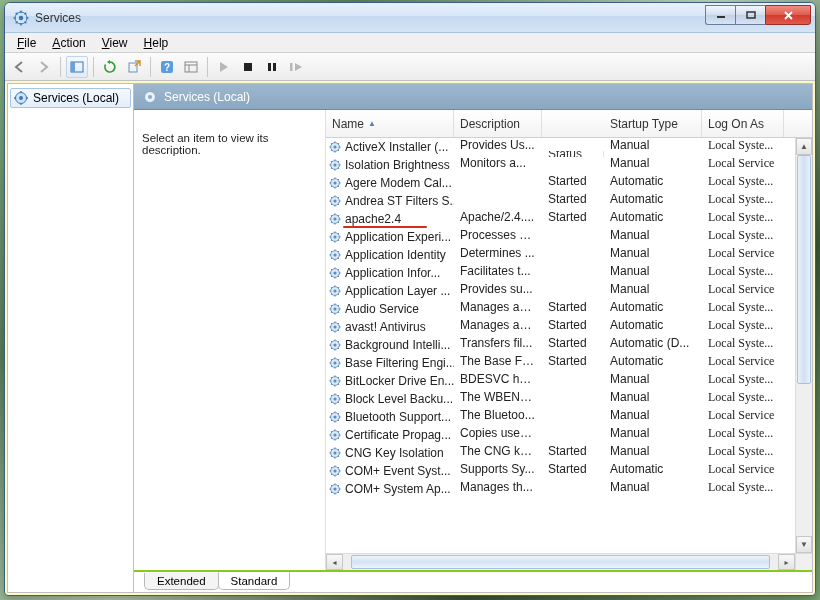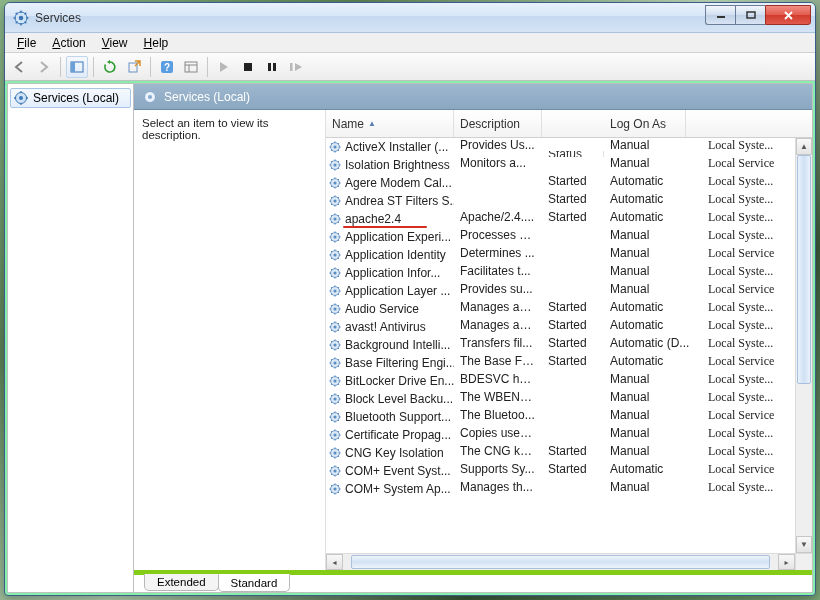--- a/index.html
+++ b/index.html
@@ -8,21 +8,21 @@
     font-size: 12px;
     background: linear-gradient(135deg, #8db88a 0%, #5a8055 25%, #b8d4b5 50%, #3a5838 75%, #7aa577 100%);
     width: 820px; height: 600px;
     overflow: hidden;
     position: relative;
   }
   .window {
     position: absolute;
     left: 4px; top: 2px;
     width: 812px; height: 594px;
-    background: #86efac;
+    background: #fef9c3;
     border: 1px solid #3b5c88;
     border-radius: 6px 6px 4px 4px;
     box-shadow: 0 4px 12px rgba(0,0,0,0.3);
     display: flex;
     flex-direction: column;
   }
   
   .titlebar {
     height: 30px;
     background: linear-gradient(to bottom, #e8f1fb 0%, #d7e6f7 45%, #c5d9f0 46%, #d5e4f5 100%);
@@ -121,21 +121,21 @@
     font-size: 12px;
   }
   .details-row {
     display: flex;
     flex: 1;
     overflow: hidden;
     background: #fff;
   }
   .desc-panel {
     width: 192px;
-    padding: 7px 8px;
+    padding: 22px 8px;
     font-size: 11.5px;
     color: #222;
     border-right: 1px solid #e0e0e0;
   }
   .list-panel {
     flex: 1;
     display: flex;
     flex-direction: column;
     overflow: hidden;
   }
@@ -230,24 +230,24 @@
   .h-scroll .scroll-btn{width:17px;height:100%;}
   .h-scroll .scroll-track{flex:1;position:relative;}
   .h-scroll .scroll-thumb{position:absolute;top:1px;bottom:1px;left:8px;right:8px;height:auto;
     background:linear-gradient(to bottom,#eef4fb,#d3e2f4,#eef4fb);
     border:1px solid #a8c0dd;border-radius:2px;}
   .h-scroll .corner{width:17px;background:#f0f0f0;border-left:1px solid #dcdcdc;}
   
   .bottom-tabs {
     height: 22px;
     display: flex;
-    align-items: flex-start;
+    align-items: center;
     padding-left: 10px;
     background: #fff;
-    border-top: 5px solid #84cc16;
+    border-top: 2px solid #84cc16;
   }
   .btab {
     padding: 2px 12px 2px 12px;
     border: 1px solid #b8b8b8;
     border-top: none;
     border-radius: 0 0 5px 5px;
     margin-right: -1px;
     background: #f4f4f4;
     font-size: 11.5px;
     position: relative;
@@ -411,20 +411,21 @@
         </div>
 
         <div class="list-panel">
           <div class="col-headers">
             <div class="col-h col-name">
               <span>Name</span>
                 <span class="sort-ind">▲</span>
             </div>
             <div class="col-h col-desc">Description</div>
             <div class="col-h col-stat">Status</div>
+            <div class="col-h col-start">Startup Type</div>
             <div class="col-h col-log">Log On As</div>
           </div>
 
           <div class="rows" id="rows">
               <div class="row">
                 <div class="cell name">
                   <svg class="gear-icon" viewBox="0 0 16 16">
                     <circle cx="8" cy="8" r="5" fill="#dbe9f7" stroke="#5c8cc0"></circle>
                     <circle cx="8" cy="8" r="1.8" fill="#5c8cc0"></circle>
                     <g stroke="#5c8cc0" stroke-width="1.1">

